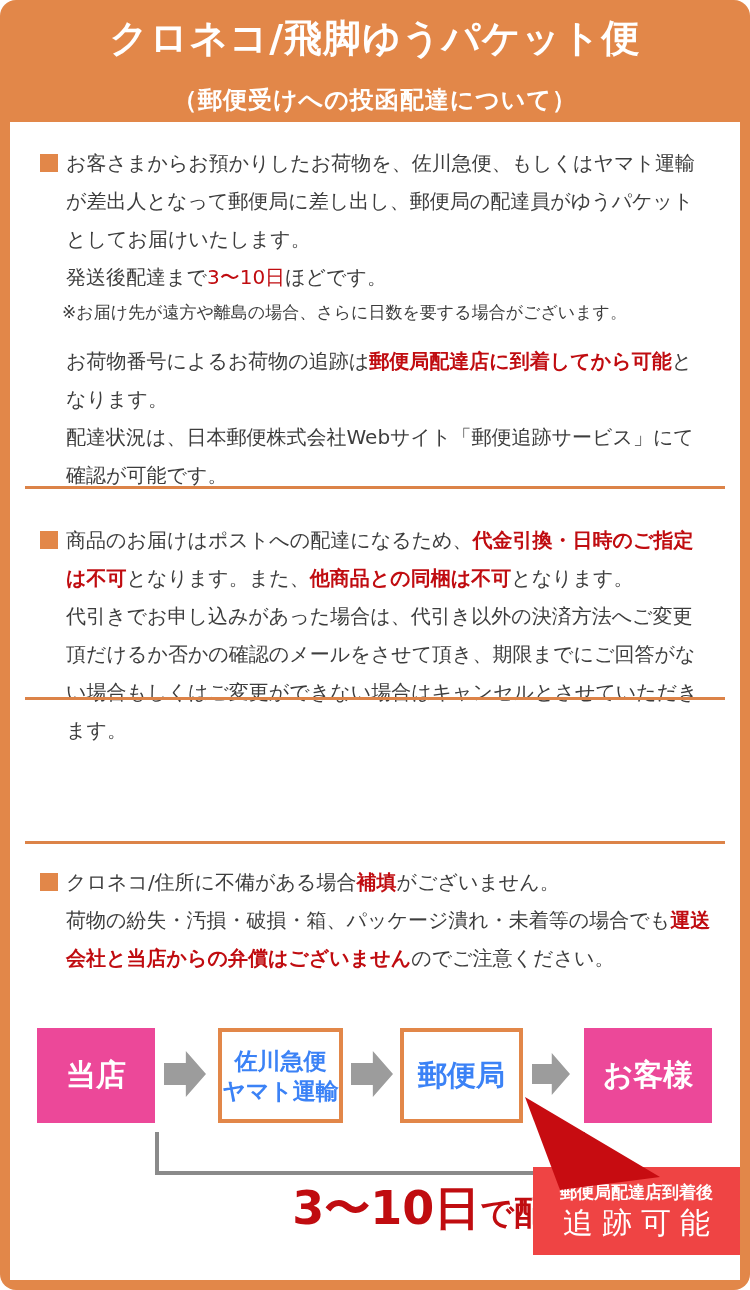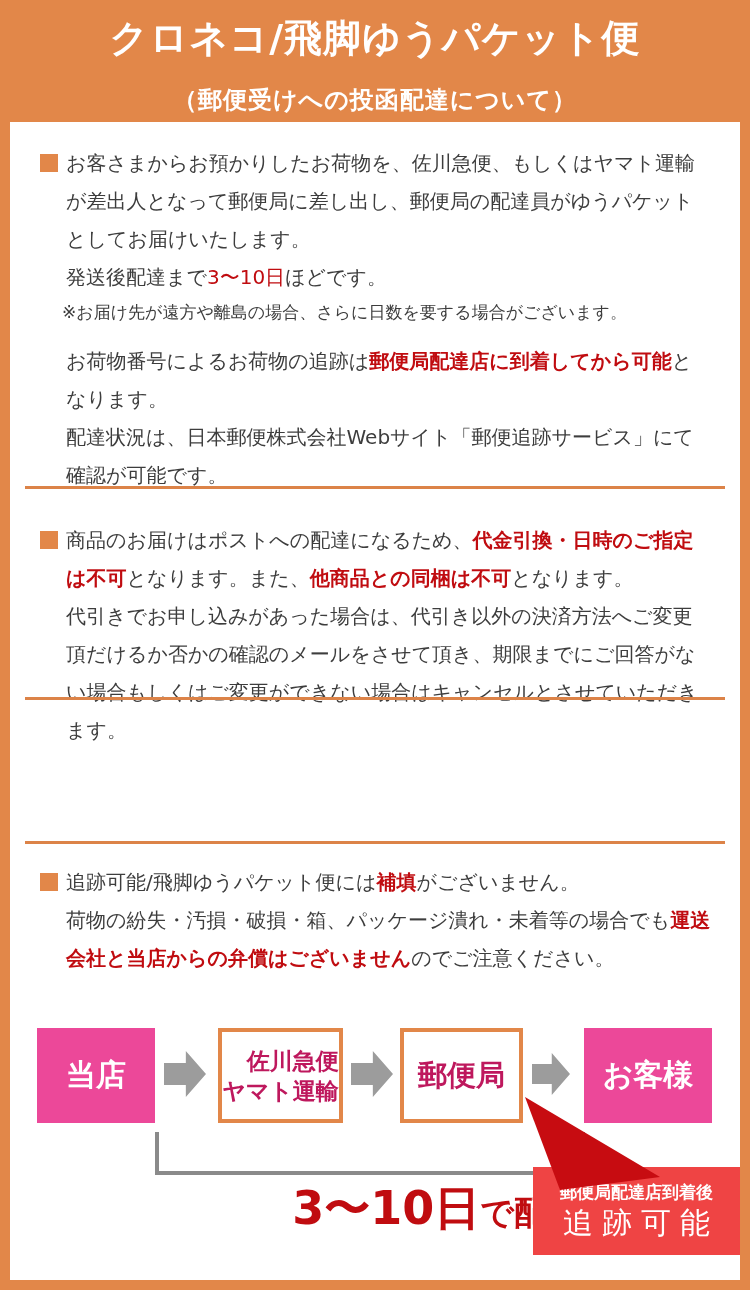--- a/index.html
+++ b/index.html
@@ -2,21 +2,21 @@
 <html lang="ja"><head>
 <meta charset="utf-8">
 <style>
   html,body{margin:0;padding:0;}
   body{
     font-family:"DejaVu Sans","Liberation Sans",sans-serif;
     width:750px;height:1290px;position:relative;
   }
   .page{
     position:absolute;left:0;top:0;width:750px;height:1290px;
-    background:#E28749;overflow:hidden;
+    background:#E28749;overflow:hidden;border-radius:16px;
   }
   
   .header{position:absolute;left:0;top:0;width:750px;height:122px;text-align:center;color:#ffffff;}
   .header .t1{margin-top:14px;font-size:38px;font-weight:700;line-height:48px;letter-spacing:1px;}
   .header .t2{font-size:24px;font-weight:700;line-height:38px;letter-spacing:1px;margin-top:19px;}
   
   .panel{position:absolute;left:10px;top:122px;width:730px;height:1158px;background:#ffffff;}
   
   .sec{position:absolute;left:40px;width:672px;color:#3d3d3d;font-size:20px;line-height:38px;}
   .sec .para{position:relative;margin:0;padding-left:26px;}
@@ -24,21 +24,21 @@
   .red{color:#C00C10;}
   .rb{color:#C00C10;font-weight:700;}
   .note{margin:0;padding-left:22px;font-size:17px;line-height:32px;}
   .para2{margin:14px 0 0 0;padding-left:26px;}
   .divider{position:absolute;left:25px;width:700px;height:3px;background:#DC8348;border:0;margin:0;}
   
   .fbox{position:absolute;top:1028px;height:95px;box-sizing:border-box;
         display:flex;align-items:center;justify-content:center;text-align:center;
         font-weight:700;}
   .fbox.fill{background:#ec4899;color:#ffffff;font-size:30px;}
-  .fbox.line{background:#ffffff;border:4px solid #E28749;color:#be185d;text-align:right;}
+  .fbox.line{background:#ffffff;border:4px solid #E28749;color:#3b82f6;}
   .arrow{position:absolute;background:#9C9C9C;
          clip-path:polygon(0% 26%,52% 26%,52% 0%,100% 50%,52% 100%,52% 74%,0% 74%);}
   .bracket{position:absolute;background:#8A8A8A;}
   .duration{position:absolute;left:160px;top:1178px;width:420px;text-align:right;
             color:#C00C10;font-weight:700;white-space:nowrap;}
   .duration .big{font-size:46px;}
   .duration .small{font-size:33px;}
   .badge{position:absolute;left:533px;top:1167px;width:207px;height:88px;background:#ef4444;
          display:flex;flex-direction:column;align-items:center;justify-content:center;color:#ffffff;}
   .badge .b1{font-size:17px;font-weight:600;line-height:24px;}
@@ -81,21 +81,21 @@
   </div>
 
   <hr class="divider" style="top:697px;">
 
 
   <hr class="divider" style="top:841px;">
 
   <div class="sec" style="top:863px;">
     <p class="para">
       <span class="bullet"></span>
-      <span>追跡可能/飛脚ゆうパケット便には</span><span class="rb">補填</span><span>がございません。</span><br>
+      <span>クロネコ/住所に不備がある場合</span><span class="rb">補填</span><span>がございません。</span><br>
       <span>荷物の紛失・汚損・破損・箱、パッケージ潰れ・未着等の場合でも</span><span class="rb">運送会社と当店からの弁償はございません</span><span>のでご注意ください。</span>
     </p>
   </div>
 
   <div class="fbox fill" style="left:37px;width:118px;">当店</div>
   <div class="arrow" style="left:164px;top:1051px;width:42px;height:46px;"></div>
   <div class="fbox line" style="left:218px;width:125px;font-size:23px;line-height:30px;">
     <span><span>佐川急便</span><br><span>ヤマト運輸</span></span>
   </div>
   <div class="arrow" style="left:351px;top:1051px;width:42px;height:46px;"></div>

